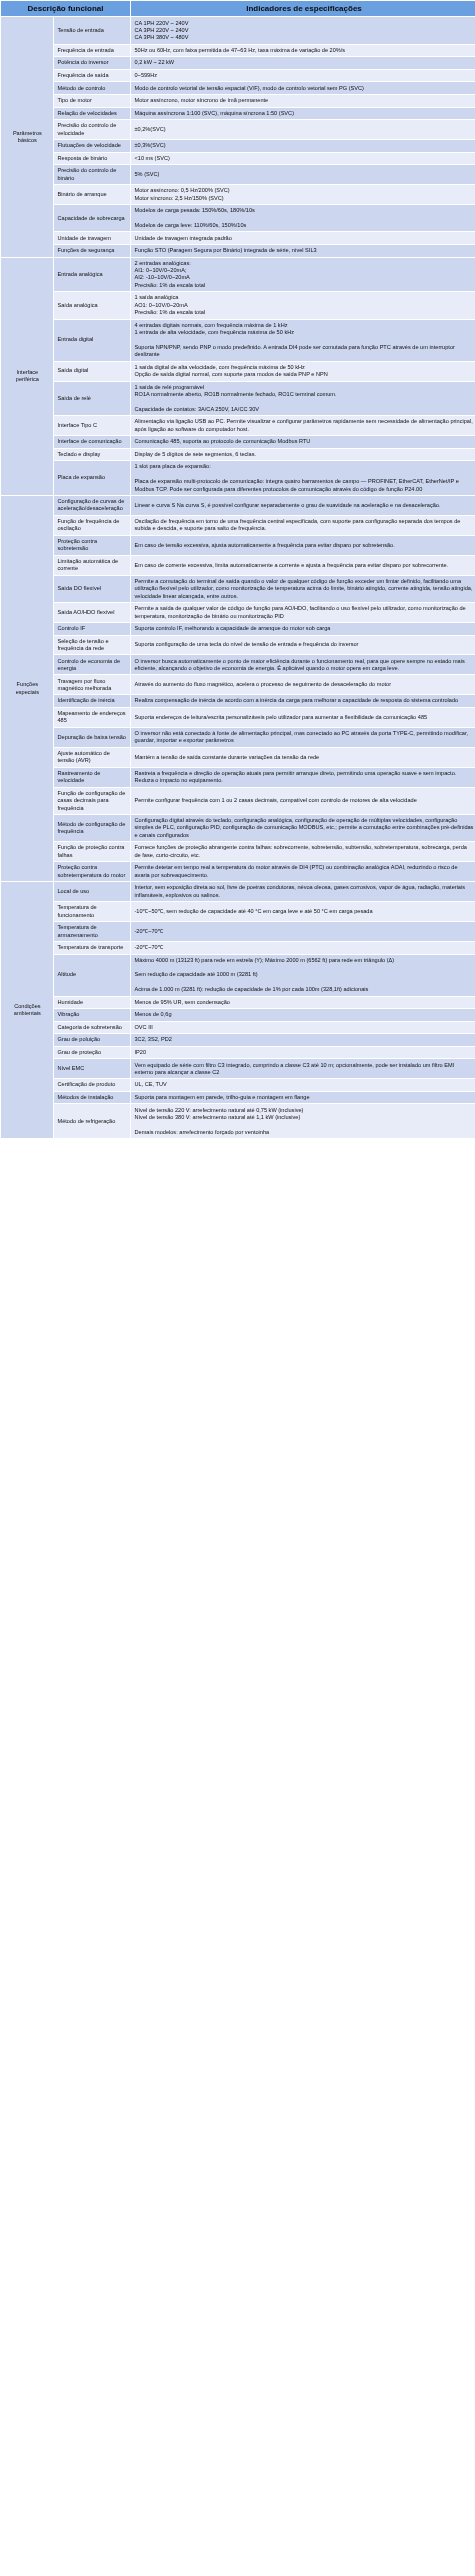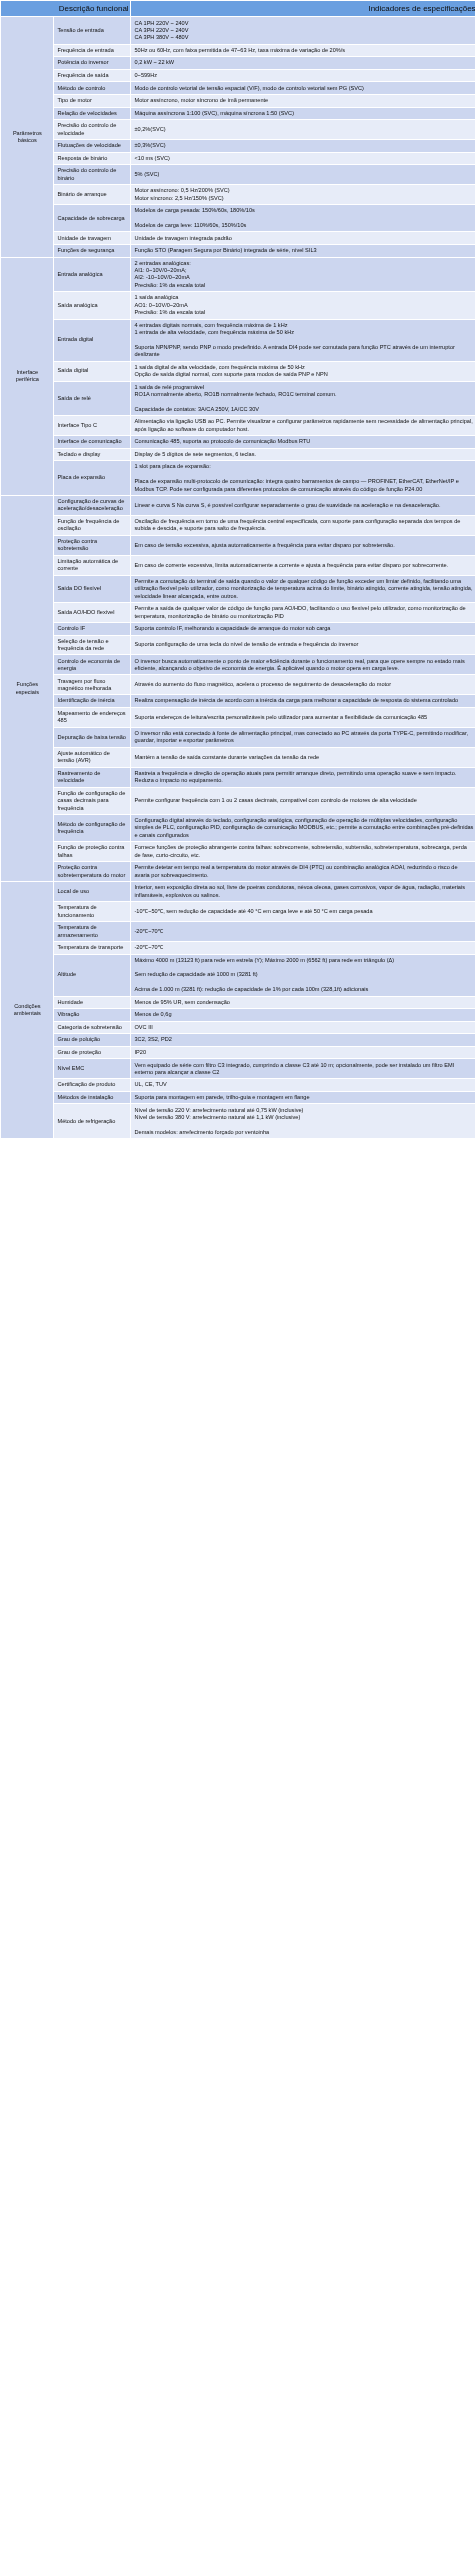--- a/index.html
+++ b/index.html
@@ -17,23 +17,23 @@
     table-layout: fixed;
     background: #ffffff;
   }
   #spec-table col.c-group { width: 53px; }
   #spec-table col.c-item  { width: 77px; }
   #spec-table col.c-value { width: 347px; }
 
   #spec-table th.hdr {
     background: #6a9fe0;
     color: #0d0d0d;
-    font-weight: normal;
+    font-weight: bold;
     font-size: 8px;
-    text-align: right;
+    text-align: center;
     padding: 2.8px 1.4px 3.5px 1.4px;
     border: 0.7px solid #ffffff;
     line-height: 1.15;
     margin-top: 15px;
   }
   #spec-table td {
     border: 0.7px solid #ffffff;
     vertical-align: middle;
     font-size: 5.6px;
     line-height: 1.32;

